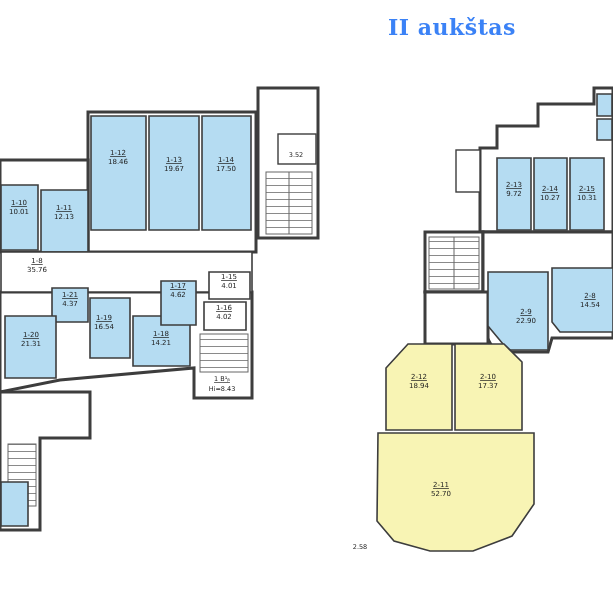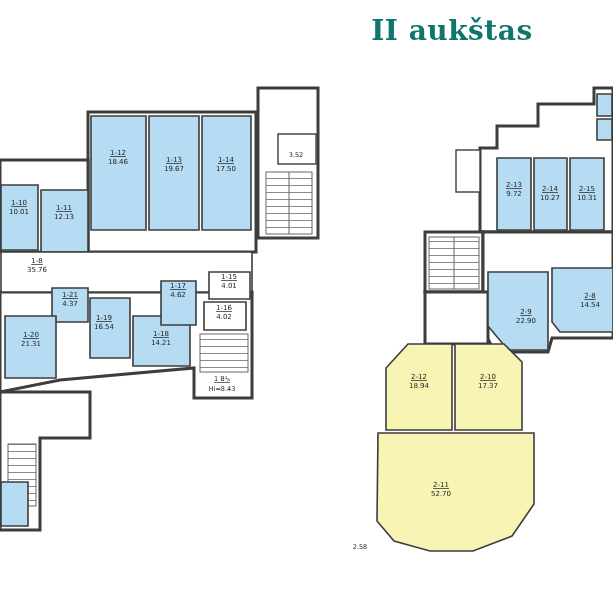--- a/index.html
+++ b/index.html
@@ -16,22 +16,22 @@
     overflow: hidden;
   }
   #floor-title {
     position: absolute;
     left: 352px;
     top: 14px;
     width: 200px;
     text-align: center;
     font-family: "DejaVu Serif", "Liberation Serif", serif;
     font-weight: bold;
-    font-size: 28px;
-    color: #0f766e;
+    font-size: 22px;
+    color: #3b82f6;
     letter-spacing: 0.5px;
   }
   svg text {
     font-family: "DejaVu Sans", "Liberation Sans", sans-serif;
   }
 </style>
 </head>
 <body>
 
 <div id="stage">

